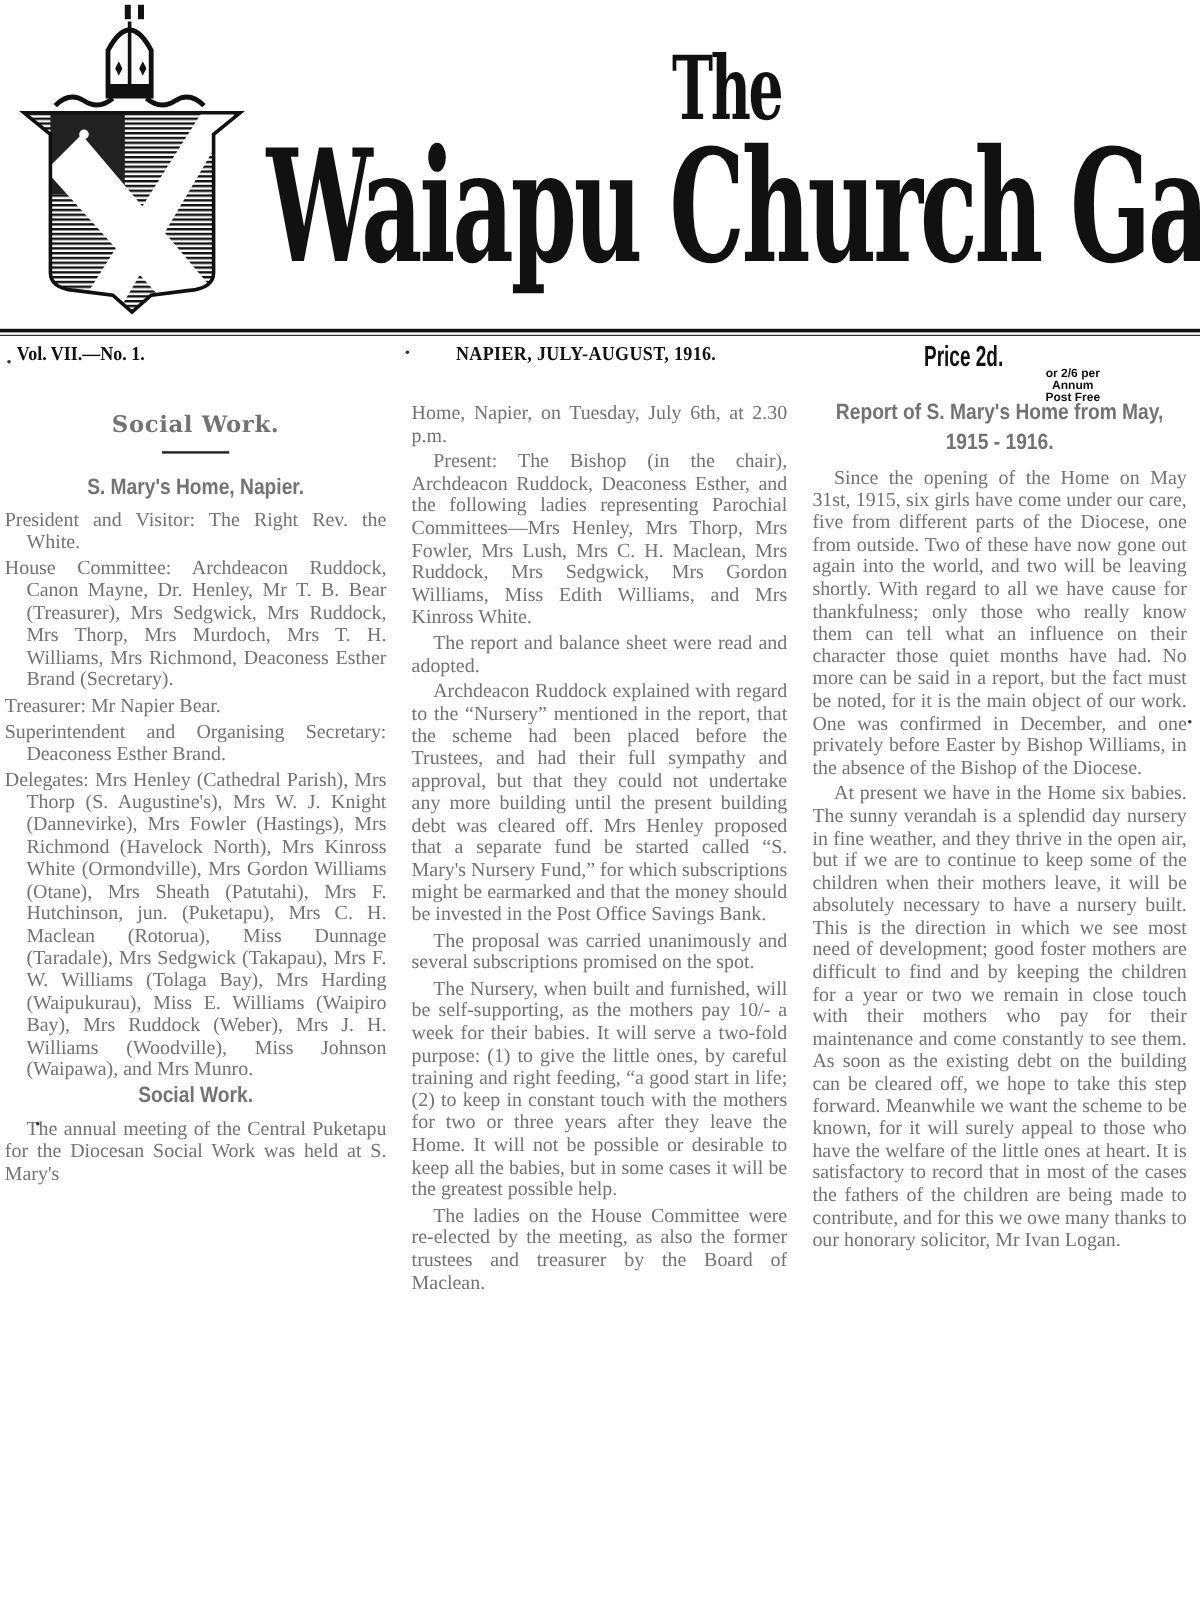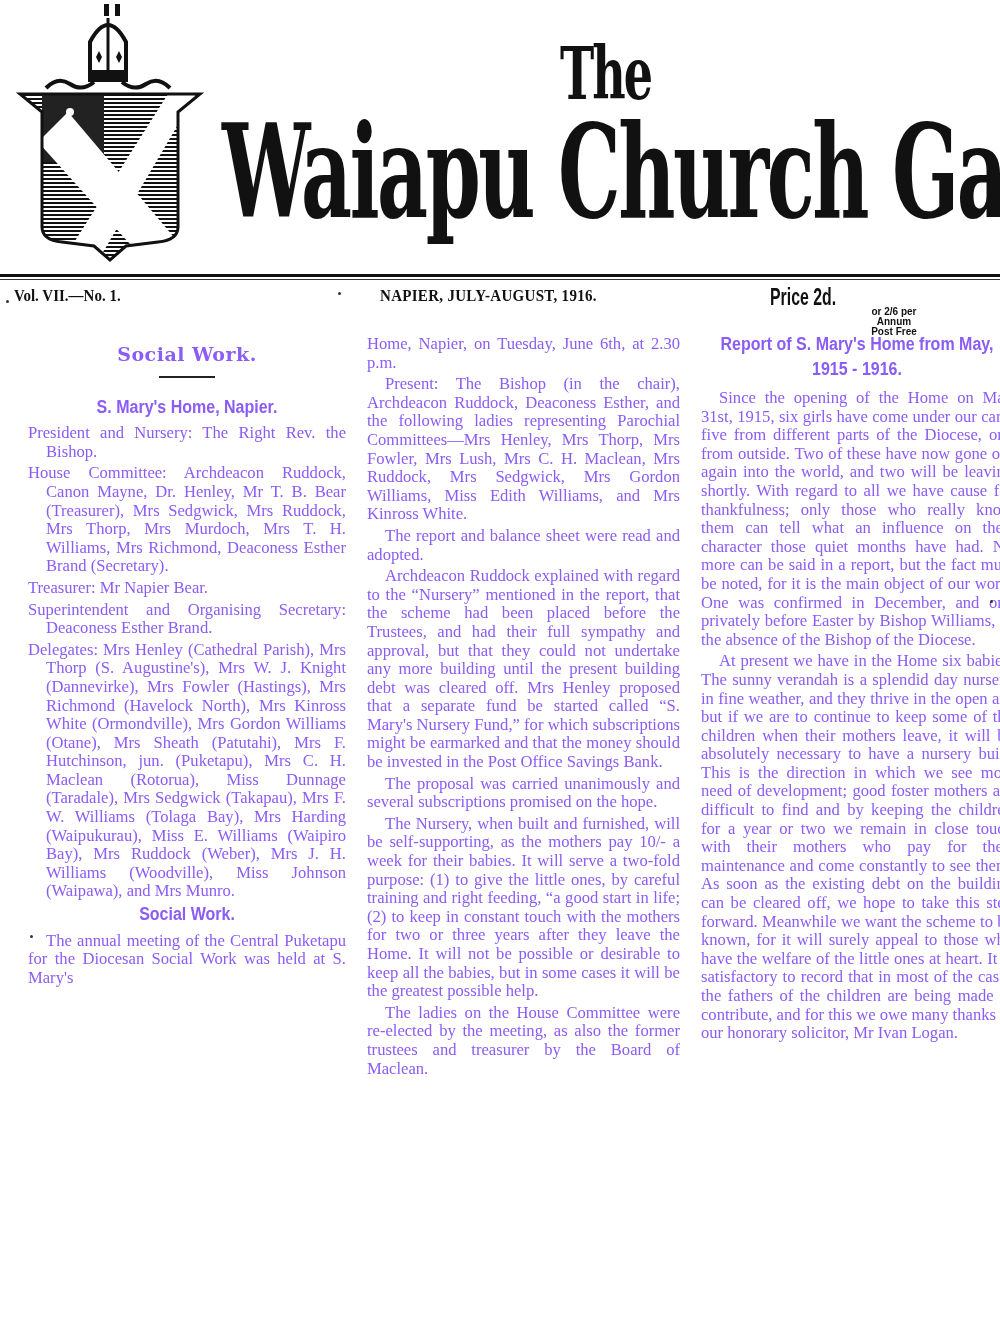--- a/index.html
+++ b/index.html
@@ -8,21 +8,21 @@
     .crest { position: absolute; left: 8px; top: 2px; width: 200px; height: 262px; }
     .title-the { position: absolute; left: 560px; top: 30px; font-family: "DejaVu Serif", serif; font-weight: bold; font-size: 46px; letter-spacing: -2px; transform: scaleY(1.6); transform-origin: top left; }
     .title-main { position: absolute; left: 222px; top: 108px; width: 760px; font-family: "DejaVu Serif", serif; font-weight: bold; font-size: 96px; letter-spacing: -3px; white-space: nowrap; transform: scaleY(1.35) scaleX(0.82); transform-origin: top left; line-height: 1; }
     .rule-thick { position: absolute; left: 0; top: 274px; width: 1000px; height: 3px; background: #111; }
     .rule-thin { position: absolute; left: 0; top: 279px; width: 1000px; height: 1px; background: #333; }
     .dateline { position: absolute; left: 0; top: 283px; width: 928px; height: 28px; font-family: "Liberation Serif", serif; font-size: 15px; }
     .dateline .vol { position: absolute; left: 14px; top: 5px; font-weight: bold; transform: scaleY(1.1); }
     .dateline .place { position: absolute; left: 380px; top: 5px; font-weight: bold; letter-spacing: 0.3px; transform: scaleY(1.1); }
     .dateline .price { position: absolute; left: 770px; top: 0; font-weight: bold; font-size: 22px; transform: scaleX(0.72) scaleY(1.1); transform-origin: left top; font-family: "Liberation Sans", sans-serif; }
     .dateline .annum { position: absolute; left: 860px; top: 2px; font-size: 10px; font-weight: bold; line-height: 10px; text-align: center; font-family: "Liberation Sans", sans-serif; margin-top: 22px; }
-    .col { position: absolute; top: 335px; font-family: "Liberation Serif", serif; font-size: 16.6px; line-height: 18.6px; color: #8b5cf6; text-align: justify; margin-left: 24px; }
+    .col { position: absolute; top: 335px; font-family: "Liberation Serif", serif; font-size: 16.6px; line-height: 18.6px; color: #737373; text-align: justify; }
     .col1 { left: 4px; width: 318px; }
     .col2 { left: 343px; width: 313px; }
     .col3 { left: 677px; width: 312px; }
     .gothic-head { text-align: center; font-family: "DejaVu Serif", serif; font-weight: bold; font-size: 19px; margin: 10px 0 12px 0; letter-spacing: 0.5px; }
     .short-rule { width: 56px; height: 2px; background: #222; margin: 0 auto 20px auto; }
     .sub-head { text-align: center; font-family: "Liberation Sans", sans-serif; font-weight: bold; font-size: 16px; transform: scaleY(1.15); margin: 4px 0 8px 0; }
     .sub-head.two-line { line-height: 22px; margin: 0 0 10px 0; }
     .entry { padding-left: 18px; text-indent: -18px; margin: 0 0 3px 0; }
     .para { text-indent: 18px; margin: 0 0 3px 0; }
     .para.noindent { text-indent: 0; }
@@ -78,35 +78,35 @@
   <span class="annum">
     <span>or 2/6 per Annum</span><br>
     <span>Post Free</span>
   </span>
 </div>
 
 <div class="col col1">
   <div class="gothic-head">Social Work.</div>
   <div class="short-rule"></div>
   <div class="sub-head">S. Mary's Home, Napier.</div>
-  <p class="entry">President and Nursery: The Right Rev. the Bishop.</p>
+  <p class="entry">President and Visitor: The Right Rev. the White.</p>
   <p class="entry">House Committee: Archdeacon Ruddock, Canon Mayne, Dr. Henley, Mr T. B. Bear (Treasurer), Mrs Sedgwick, Mrs Ruddock, Mrs Thorp, Mrs Murdoch, Mrs T. H. Williams, Mrs Richmond, Deaconess Esther Brand (Secretary).</p>
   <p class="entry">Treasurer: Mr Napier Bear.</p>
   <p class="entry">Superintendent and Organising Secretary: Deaconess Esther Brand.</p>
   <p class="entry">Delegates: Mrs Henley (Cathedral Parish), Mrs Thorp (S. Augustine's), Mrs W. J. Knight (Dannevirke), Mrs Fowler (Hastings), Mrs Richmond (Havelock North), Mrs Kinross White (Ormondville), Mrs Gordon Williams (Otane), Mrs Sheath (Patutahi), Mrs F. Hutchinson, jun. (Puketapu), Mrs C. H. Maclean (Rotorua), Miss Dunnage (Taradale), Mrs Sedgwick (Takapau), Mrs F. W. Williams (Tolaga Bay), Mrs Harding (Waipukurau), Miss E. Williams (Waipiro Bay), Mrs Ruddock (Weber), Mrs J. H. Williams (Woodville), Miss Johnson (Waipawa), and Mrs Munro.</p>
   <div class="sub-head">Social Work.</div>
   <p class="para">The annual meeting of the Central Puketapu for the Diocesan Social Work was held at S. Mary's</p>
 </div>
 
 <div class="col col2">
-  <p class="para noindent">Home, Napier, on Tuesday, June 6th, at 2.30 p.m.</p>
+  <p class="para noindent">Home, Napier, on Tuesday, July 6th, at 2.30 p.m.</p>
   <p class="para">Present: The Bishop (in the chair), Archdeacon Ruddock, Deaconess Esther, and the following ladies representing Parochial Committees—Mrs Henley, Mrs Thorp, Mrs Fowler, Mrs Lush, Mrs C. H. Maclean, Mrs Ruddock, Mrs Sedgwick, Mrs Gordon Williams, Miss Edith Williams, and Mrs Kinross White.</p>
   <p class="para">The report and balance sheet were read and adopted.</p>
   <p class="para">Archdeacon Ruddock explained with regard to the “Nursery” mentioned in the report, that the scheme had been placed before the Trustees, and had their full sympathy and approval, but that they could not undertake any more building until the present building debt was cleared off. Mrs Henley proposed that a separate fund be started called “S. Mary's Nursery Fund,” for which subscriptions might be earmarked and that the money should be invested in the Post Office Savings Bank.</p>
-  <p class="para">The proposal was carried unanimously and several subscriptions promised on the hope.</p>
+  <p class="para">The proposal was carried unanimously and several subscriptions promised on the spot.</p>
   <p class="para">The Nursery, when built and furnished, will be self-supporting, as the mothers pay 10/- a week for their babies. It will serve a two-fold purpose: (1) to give the little ones, by careful training and right feeding, “a good start in life; (2) to keep in constant touch with the mothers for two or three years after they leave the Home. It will not be possible or desirable to keep all the babies, but in some cases it will be the greatest possible help.</p>
   <p class="para">The ladies on the House Committee were re-elected by the meeting, as also the former trustees and treasurer by the Board of Maclean.</p>
 </div>
 
 <div class="col col3">
   <div class="sub-head two-line">
     <span>Report of S. Mary's Home from May,</span><br>
     <span>1915 - 1916.</span>
   </div>
   <p class="para">Since the opening of the Home on May 31st, 1915, six girls have come under our care, five from different parts of the Diocese, one from outside. Two of these have now gone out again into the world, and two will be leaving shortly. With regard to all we have cause for thankfulness; only those who really know them can tell what an influence on their character those quiet months have had. No more can be said in a report, but the fact must be noted, for it is the main object of our work. One was confirmed in December, and one privately before Easter by Bishop Williams, in the absence of the Bishop of the Diocese.</p>

